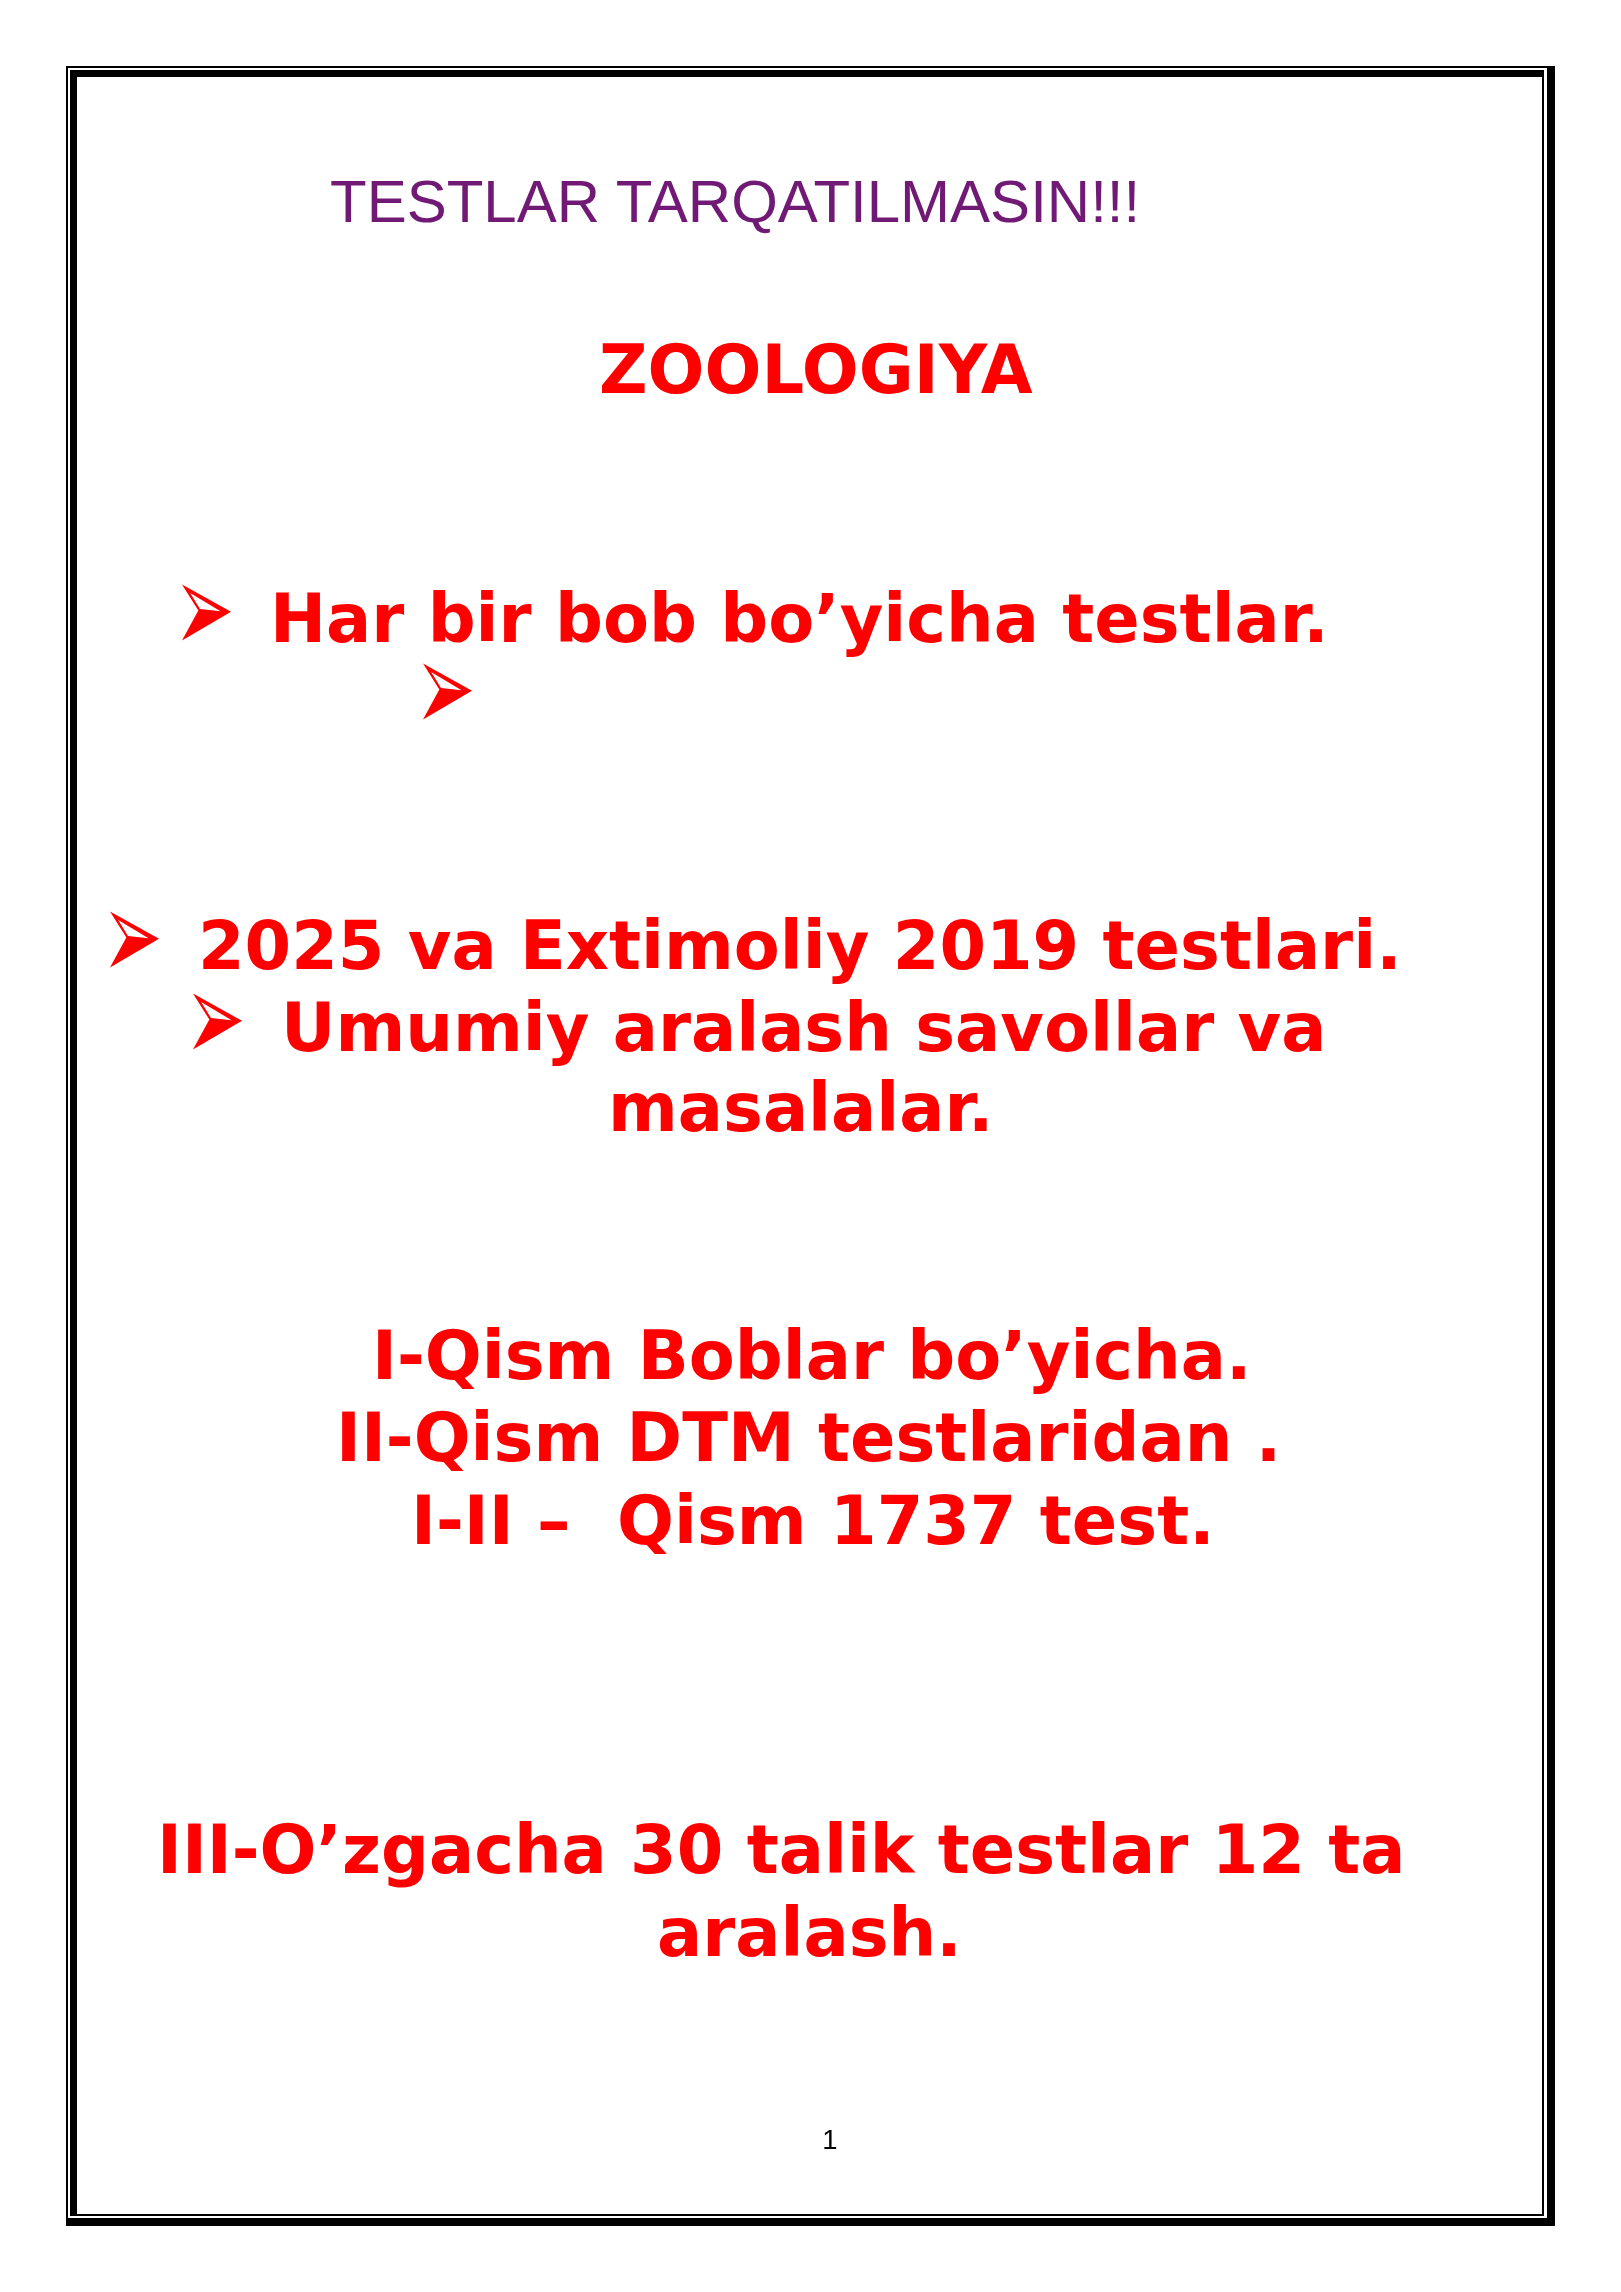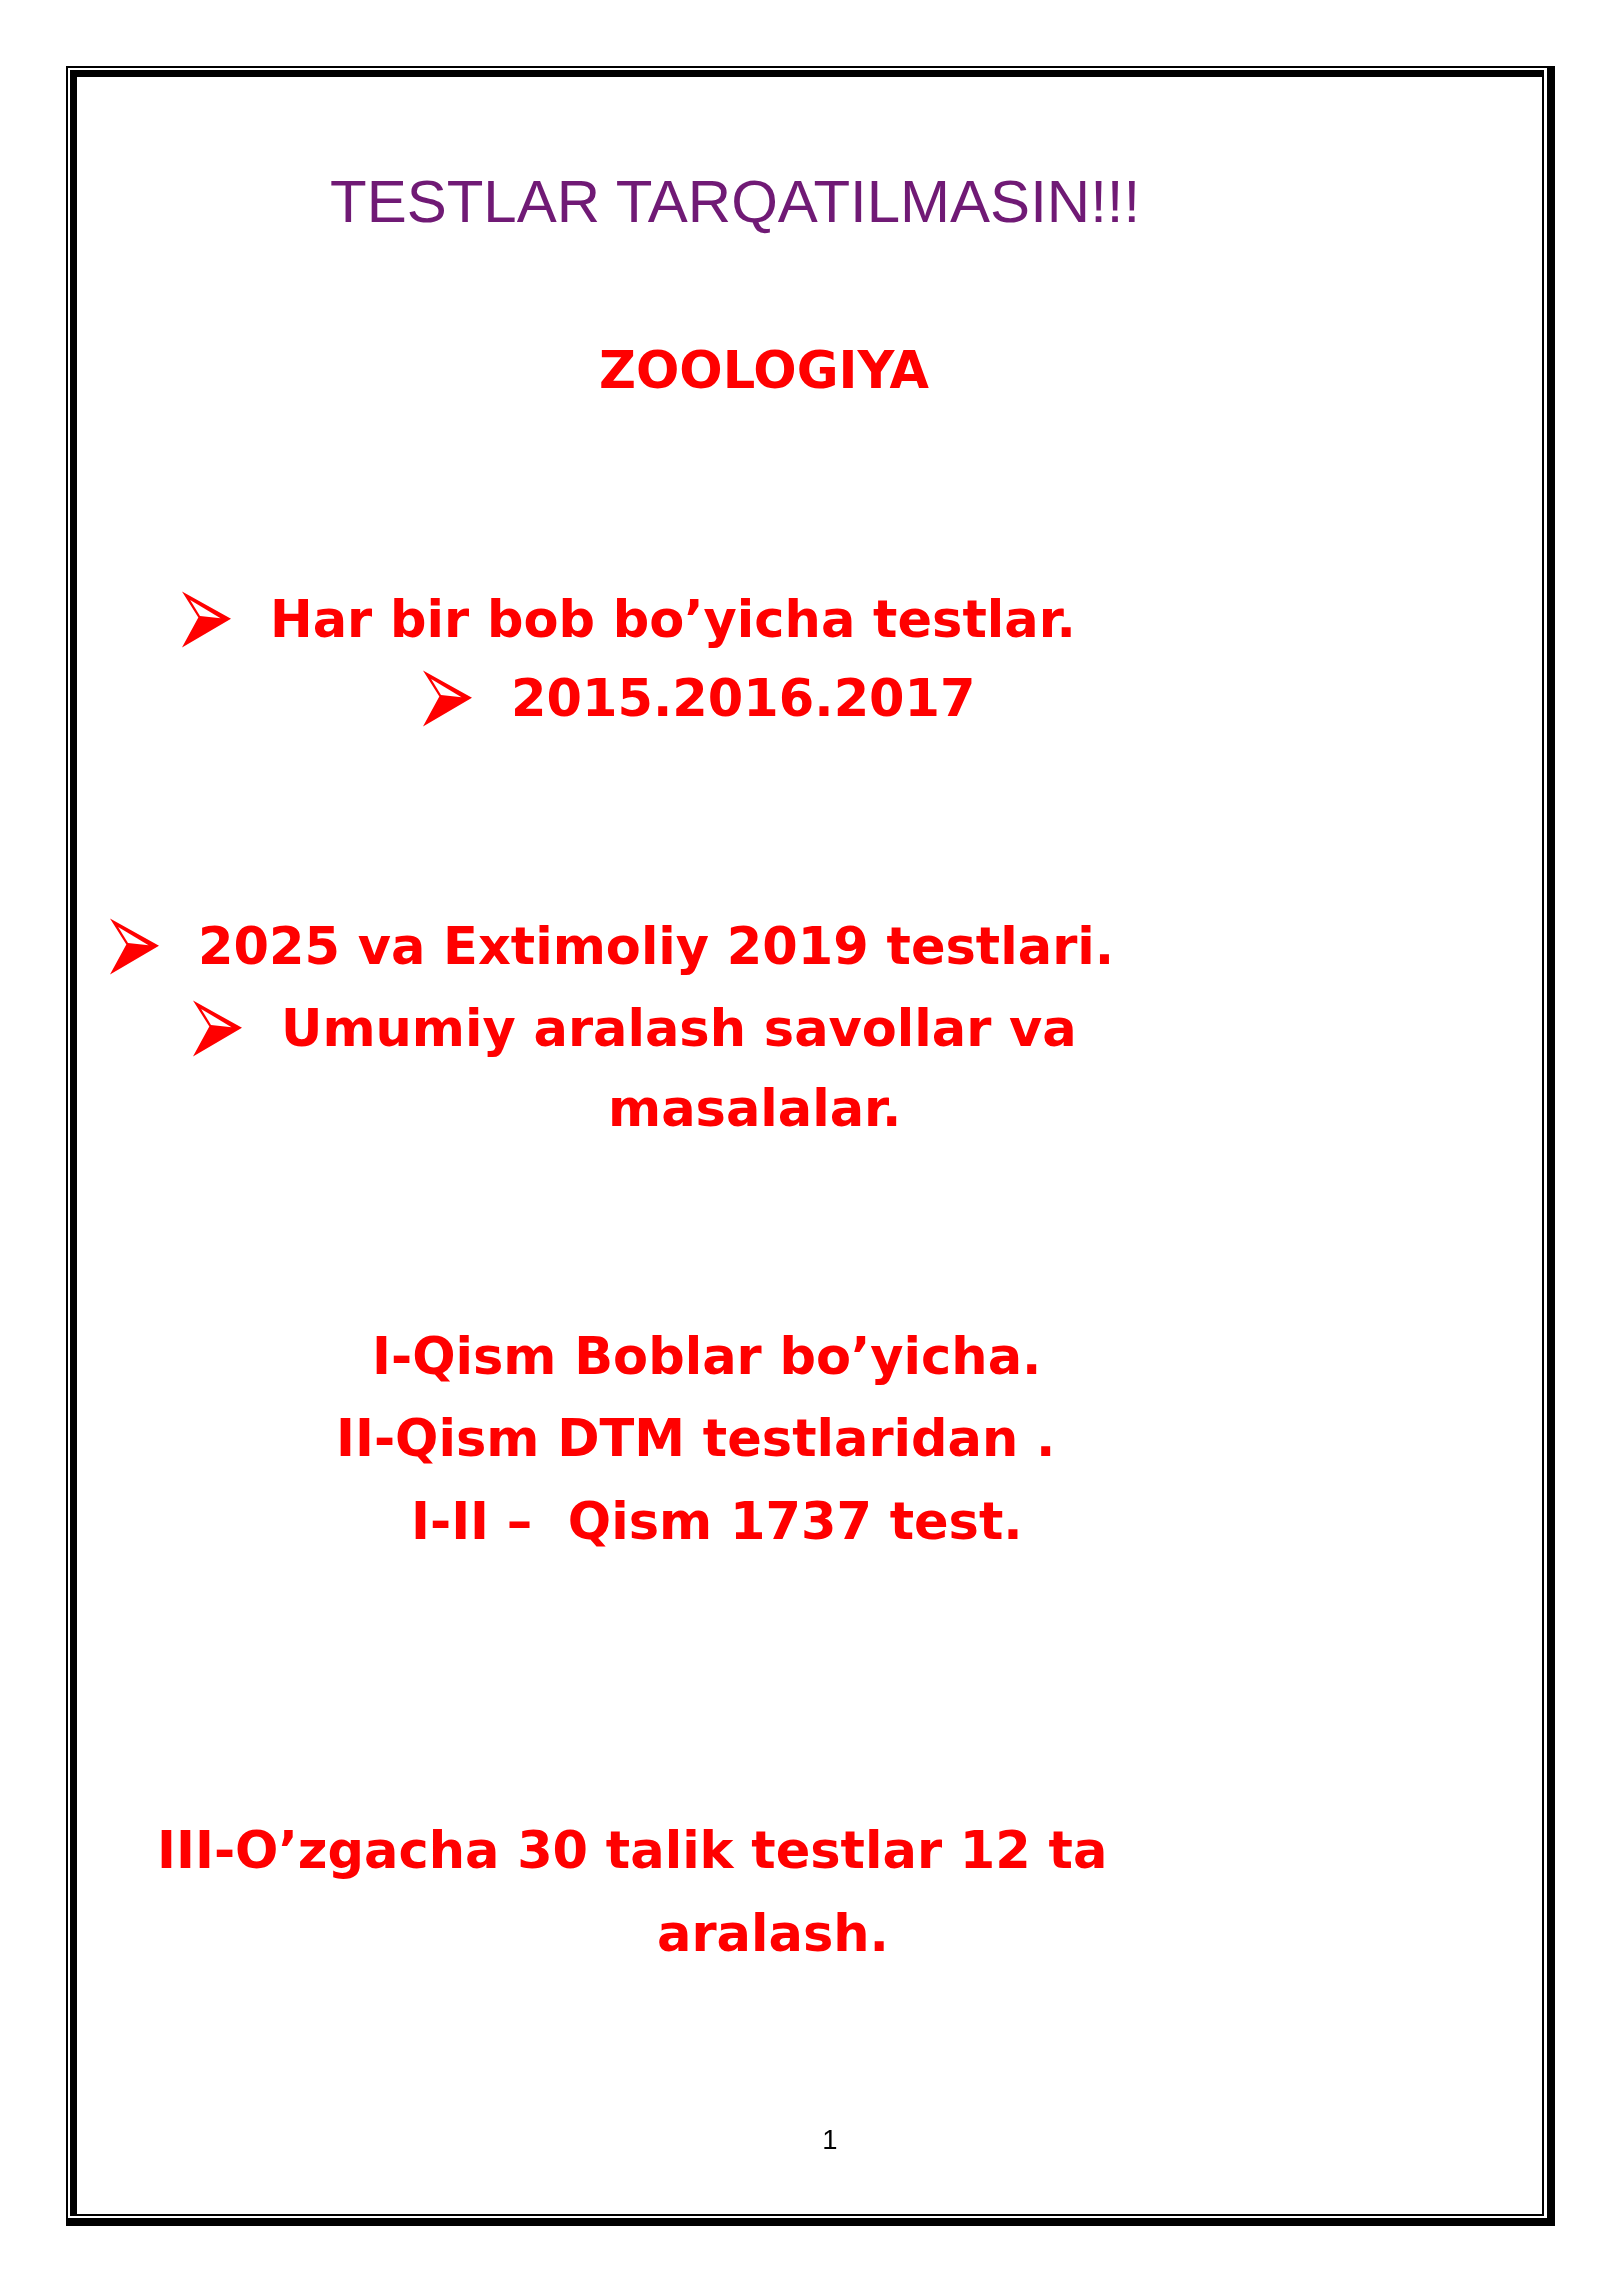--- a/index.html
+++ b/index.html
@@ -19,23 +19,23 @@
   .warning {
     position: absolute; left: 330px; top: 172px;
     font-family: "Liberation Sans", sans-serif;
     font-size: 60px; line-height: 60px;
     color: #701a75; white-space: nowrap;
   }
   .line {
     position: absolute;
     font-family: "DejaVu Sans", sans-serif;
     font-weight: bold;
-    font-size: 51px; line-height: 71px;
+    font-size: 67px; line-height: 71px;
     color: #ff0000; white-space: nowrap;
-    display: flex; align-items: center;
+    display: flex; 
   }
   .line .arrow {
     display: inline-block; width: 49px; height: 57px;
     margin-right: 39px; flex: none;
   }
   .line .arrow svg { display: block; width: 49px; height: 57px; }
   .pagenum {
     position: absolute; left: 817px; top: 2125px; width: 25.5px;
     text-align: center;
     font-family: "Liberation Sans", sans-serif;
@@ -64,21 +64,20 @@
   <span>Har bir bob bo’yicha testlar.</span>
 </div>
 
 <div class="line" style="left:423px; top:663px;">
   <span class="arrow">
     <svg viewBox="0 0 150 172">
         <path d="M0,0 L150,84 L0,172 L50,80 Z" fill="#ff0000"></path>
         <path d="M25,26 L118,82 L55,75 Z" fill="#ffffff"></path>
       </svg>
   </span>
-  <span>2015.2016.2017</span>
 </div>
 
 <div class="line" style="left:110px; top:911px;">
   <span class="arrow">
     <svg viewBox="0 0 150 172">
         <path d="M0,0 L150,84 L0,172 L50,80 Z" fill="#ff0000"></path>
         <path d="M25,26 L118,82 L55,75 Z" fill="#ffffff"></path>
       </svg>
   </span>
   <span>2025 va Extimoliy 2019 testlari.</span>

